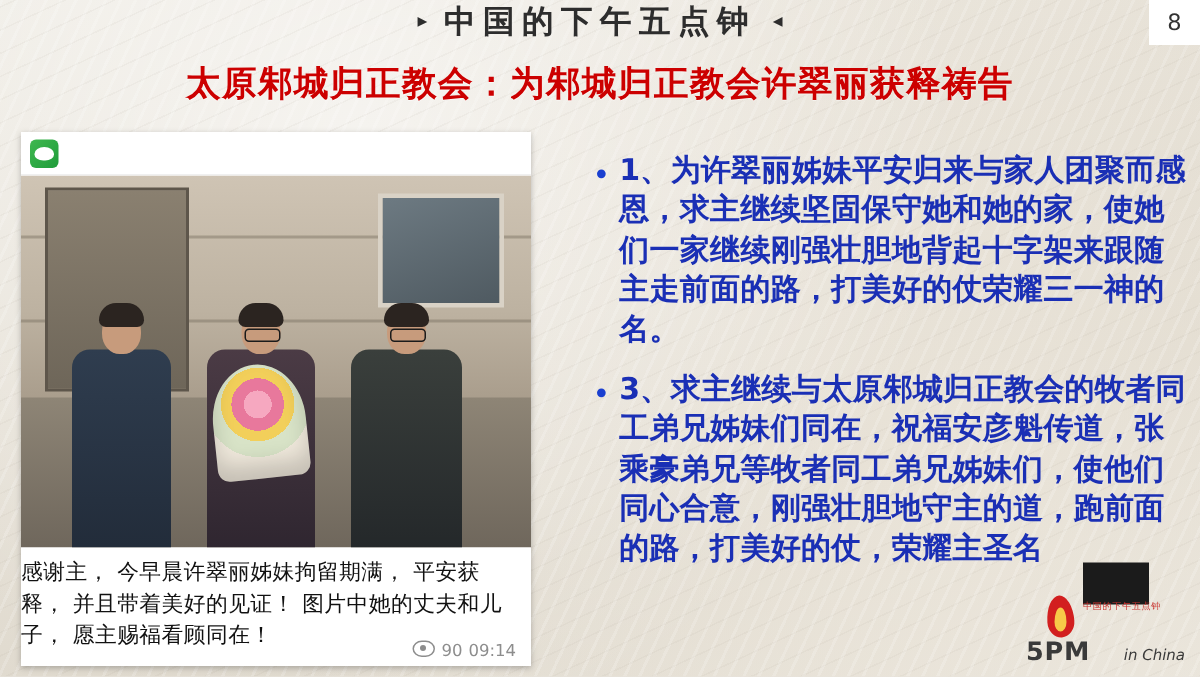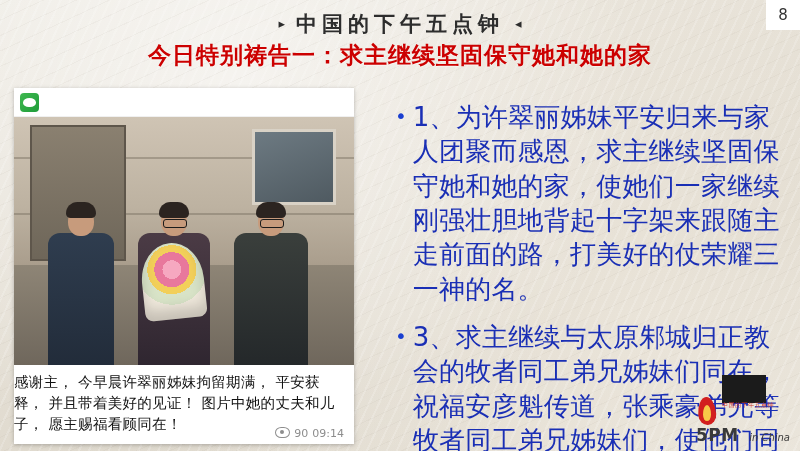--- a/index.html
+++ b/index.html
@@ -46,21 +46,21 @@
     font-size: 15px;
     display: flex;
     align-items: center;
     justify-content: center;
     z-index: 6;
   }
 
   
   .header {
     position: absolute;
-    top: 10px;
+    top: 0;
     left: 0;
     width: 800px;
     text-align: center;
     z-index: 4;
   }
   .header-text {
     display: inline-block;
     font-family: "DejaVu Serif", "Liberation Serif", serif;
     font-size: 21px;
     letter-spacing: 5px;
@@ -280,23 +280,23 @@
   }
   .bullet {
     color: #1a3fd0;
     font-size: 20px;
     line-height: 1;
     margin-right: 6px;
     margin-top: 6px;
     flex: none;
   }
   .point-text {
-    font-size: 26px;
+    font-size: 20px;
     line-height: 1.32;
-    font-weight: normal;
+    font-weight: bold;
     color: #1a2fb5;
     letter-spacing: 0.2px;
   }
 
   
   .wm-block {
     position: absolute;
     right: 34px;
     bottom: 48px;
     width: 44px;
@@ -342,21 +342,21 @@
     position: absolute;
     left: 40px;
     top: 6px;
     font-size: 6px;
     color: #c9302c;
     letter-spacing: 0.5px;
     line-height: 1.25;
   }
   .logo-main {
     position: absolute;
-    left: 14px;
+    left: 2px;
     bottom: 2px;
     font-size: 17px;
     font-weight: bold;
     color: #3a3a3a;
     letter-spacing: 0.5px;
   }
   .logo-sub {
     position: absolute;
     right: 2px;
     bottom: 4px;
@@ -371,21 +371,21 @@
 <div id="slide">
 
   <div class="page-badge">8</div>
 
   <div class="header">
     <span class="header-arrow">▸</span>
     <span class="header-text">中国的下午五点钟</span>
     <span class="header-arrow">◂</span>
   </div>
 
-  <div class="title">今日特别祷告一：求主继续坚固保守她和她的家</div>
+  <div class="title">太原邾城归正教会：为邾城归正教会许翠丽获释祷告</div>
 
   <div class="photo-card">
     <div class="wechat-bar">
       <span class="wechat-logo"></span>
     </div>
 
     <div class="photo">
       <div class="photo-wall">
         <div class="photo-wall-line" style="top:40px;"></div>
         <div class="photo-wall-line" style="top:96px;"></div>

